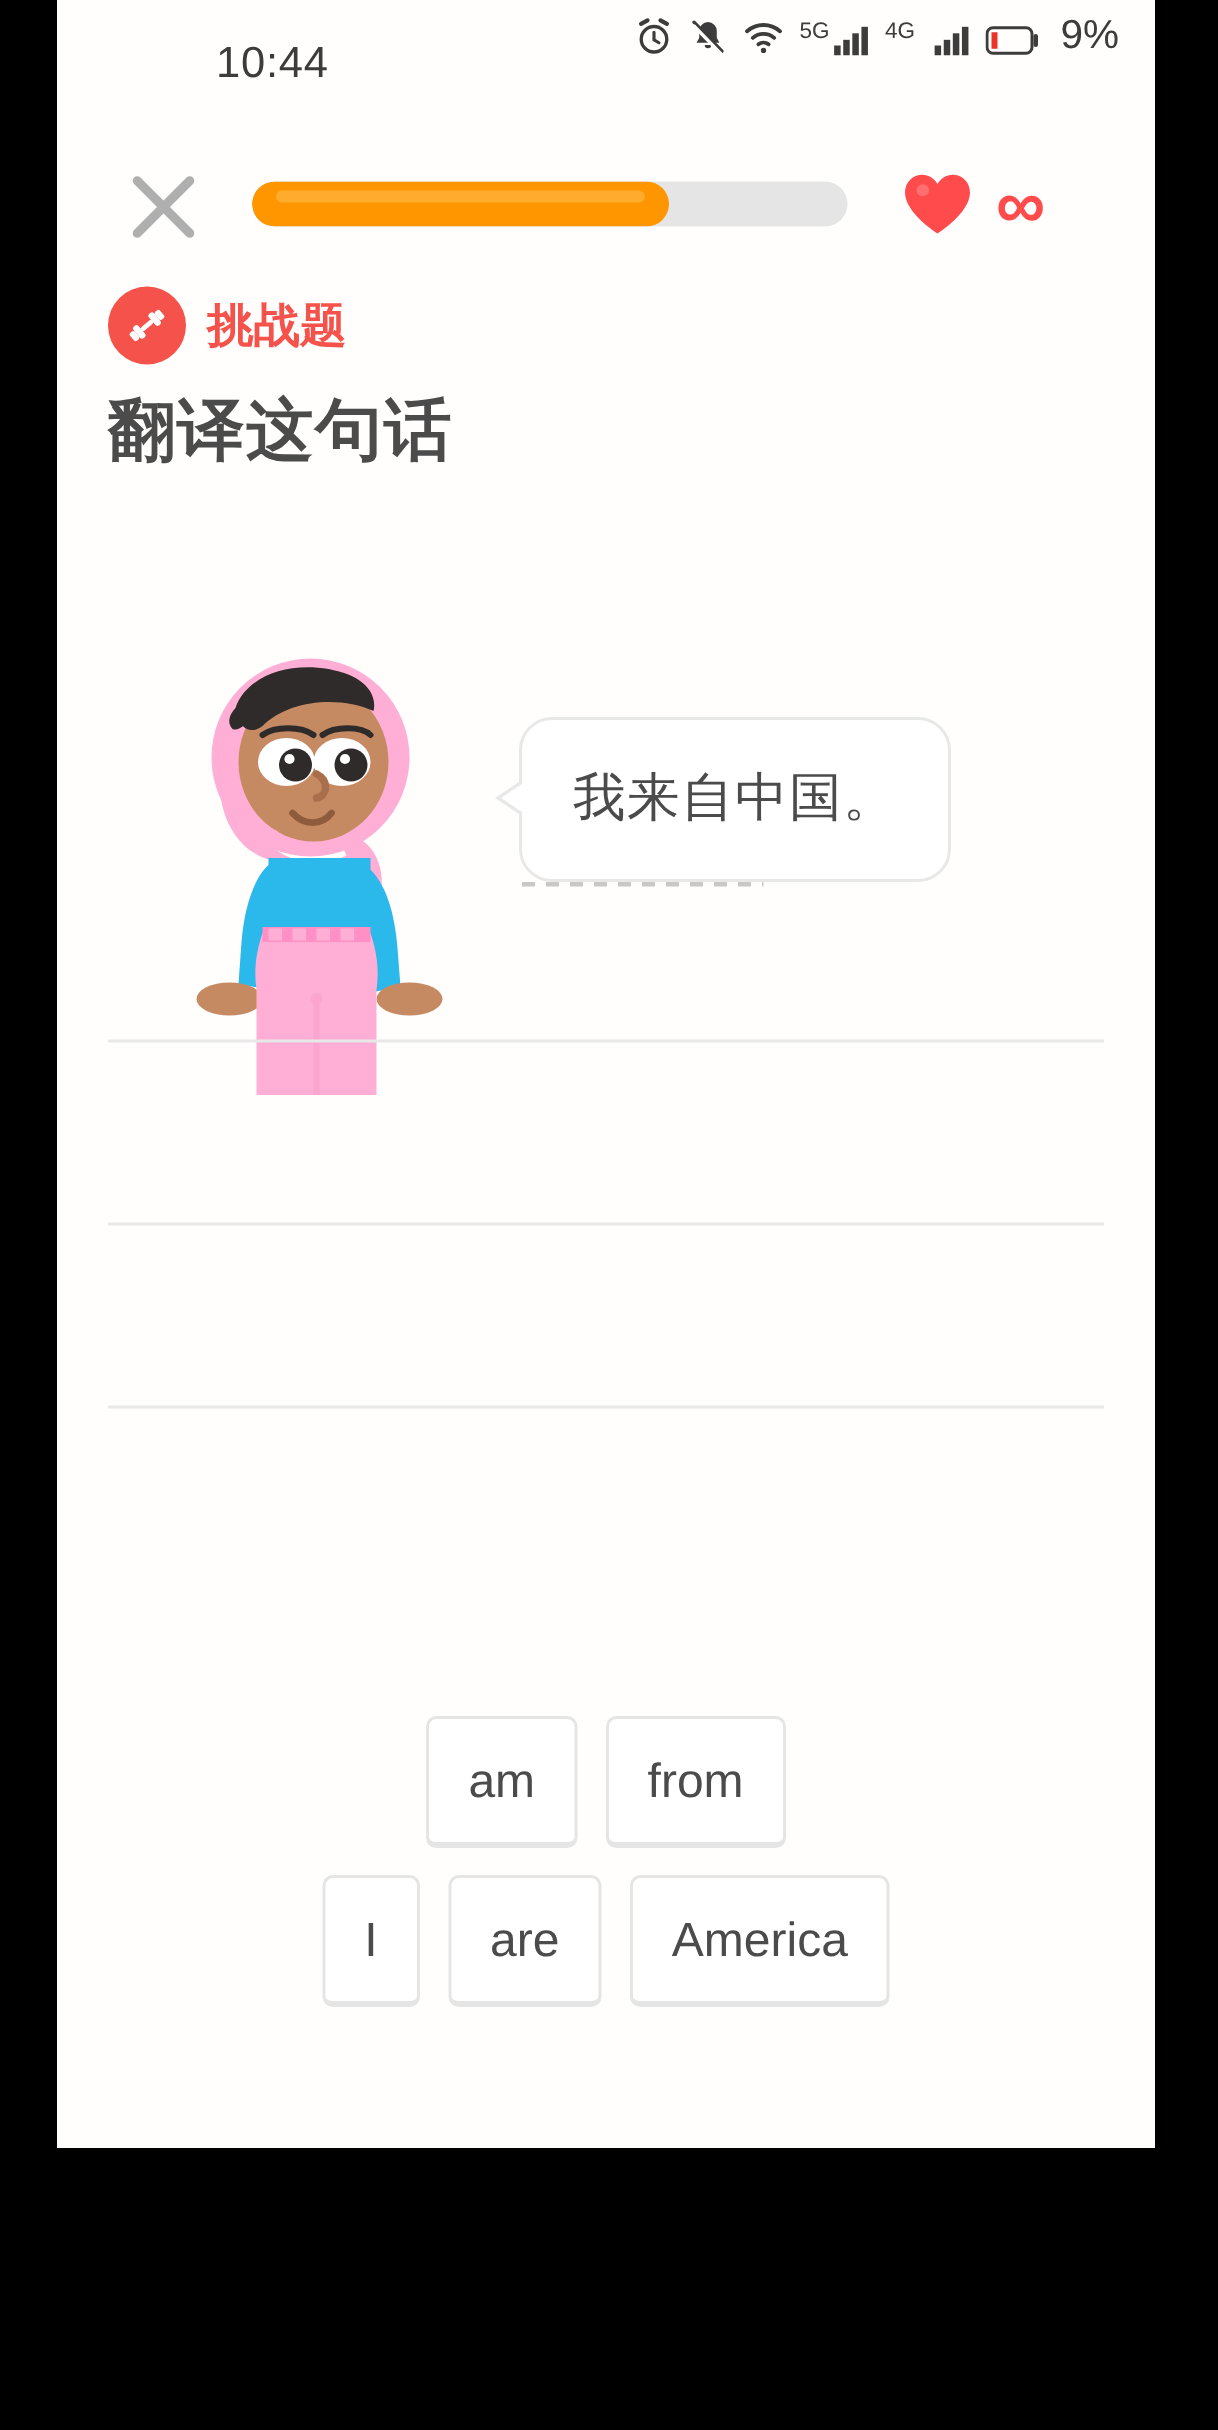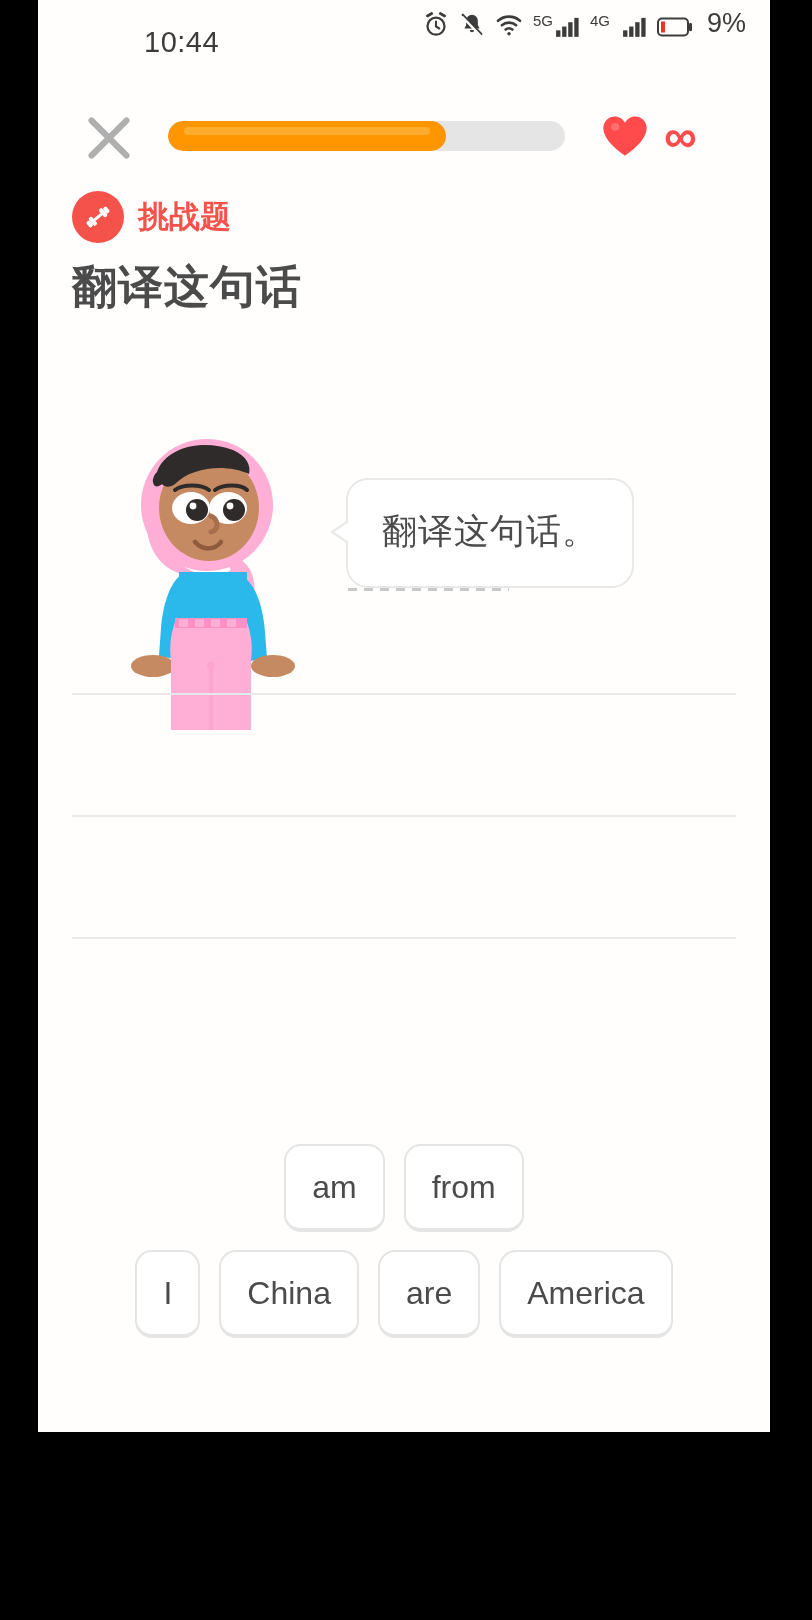--- a/index.html
+++ b/index.html
@@ -128,21 +128,21 @@
   .wordbank{
     position:absolute; left:34px; top:1144px; width:664px;
   }
   .word-row{
     display:flex; justify-content:center; gap:19px; margin-bottom:18px;
   }
   .word-tile{
     background:#fff;
     border:2px solid #e5e5e5;
     border-bottom:4px solid #e5e5e5;
-    border-radius:17px;
+    border-radius:7px;
     height:88px;
     padding:0 26px;
     display:flex; align-items:center; justify-content:center;
     font-size:32px; color:#4b4b4b;
     cursor:pointer;
     white-space:nowrap;
   }
 
   
   .check-btn{
@@ -299,39 +299,38 @@
       <rect x="88" y="199" width="9" height="8" fill="#ffafd5"></rect>
       <rect x="104" y="199" width="9" height="8" fill="#ffafd5"></rect>
 
       <rect x="86" y="244" width="4" height="66" fill="#fda4cf"></rect>
       <circle cx="88" cy="246" r="4" fill="#fda4cf"></circle>
     </svg>
 
     <div class="bubble">
       <div class="bubble-tail"></div>
       <div class="bubble-tail-in"></div>
-      <div class="bubble-text">翻译这句话。</div>
+      <div class="bubble-text">我来自中国。</div>
       <div class="bubble-dash"></div>
     </div>
   </div>
 
   <div class="answer-area">
     <div class="answer-line"></div>
     <div class="answer-line"></div>
     <div class="answer-line"></div>
   </div>
 
   <div class="wordbank" id="wordbank">
       <div class="word-row">
         <div class="word-tile">am</div>
         <div class="word-tile">from</div>
       </div>
       <div class="word-row">
         <div class="word-tile">I</div>
-        <div class="word-tile">China</div>
         <div class="word-tile">are</div>
         <div class="word-tile">America</div>
       </div>
     </div>
 
   <button class="check-btn">检查</button>
 
 </div>
 
 </body></html>

